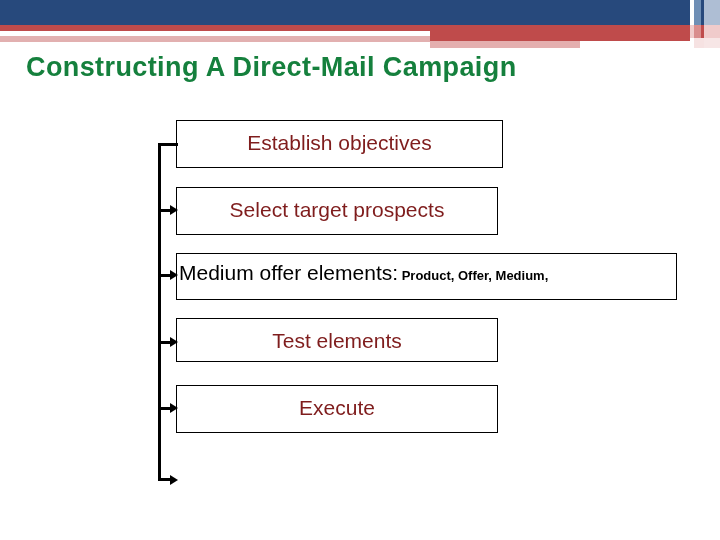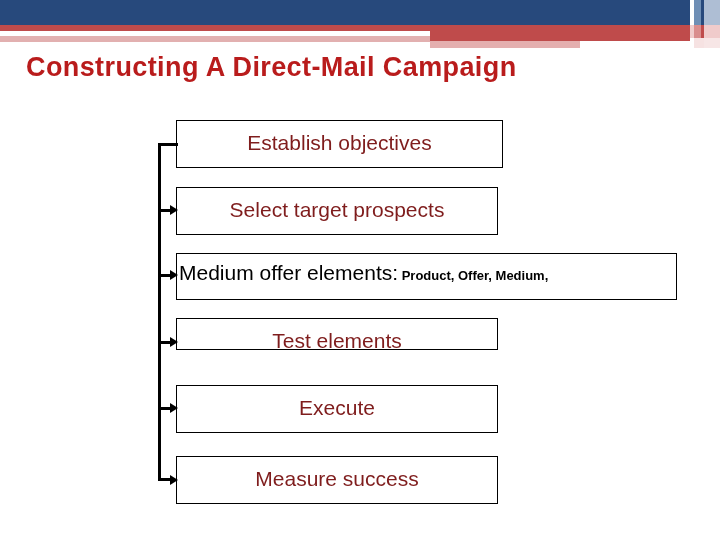--- a/index.html
+++ b/index.html
@@ -94,21 +94,21 @@
   .vs2c { left: 694px; width: 10px; top: 38px; height: 10px; background: #f6e2e2; }
   .vs4c { left: 704px; width: 16px; top: 38px; height: 10px; background: #f7e6e6; }
 
   
   #page-title {
     position: absolute;
     left: 26px;
     top: 52px;
     font-size: 27px;
     font-weight: bold;
-    color: #b91c1c;
+    color: #15803d;
     letter-spacing: 0.4px;
     white-space: nowrap;
   }
 
   
   #flow {
     position: absolute;
     left: 0; top: 0;
     width: 720px;
     height: 540px;
@@ -162,21 +162,21 @@
     top: 39px;
     width: 100%;
     text-align: center;
     font-size: 13px;
     font-weight: bold;
     white-space: nowrap;
     color: #000;
   }
 
   
-  #node-4 { left: 176px; top: 318px; width: 322px; height: 32px; }
+  #node-4 { left: 176px; top: 318px; width: 322px; height: 44px; }
   #node-4 .node-label { top: 10px; }
 
   
   #node-5 { left: 176px; top: 385px; width: 322px; height: 48px; }
   #node-5 .node-label { top: 10px; }
 
   
   #node-6 { left: 176px; top: 456px; width: 322px; height: 48px; }
   #node-6 .node-label { top: 10px; }
 
@@ -272,17 +272,14 @@
   </div>
 
   <div class="node" id="node-4">
     <div class="node-label">Test elements</div>
   </div>
 
   <div class="node" id="node-5">
     <div class="node-label">Execute</div>
   </div>
 
-  <div class="node" id="node-6">
-    <div class="node-label">Measure success</div>
-  </div>
 
 </div>
 
 </body></html>

